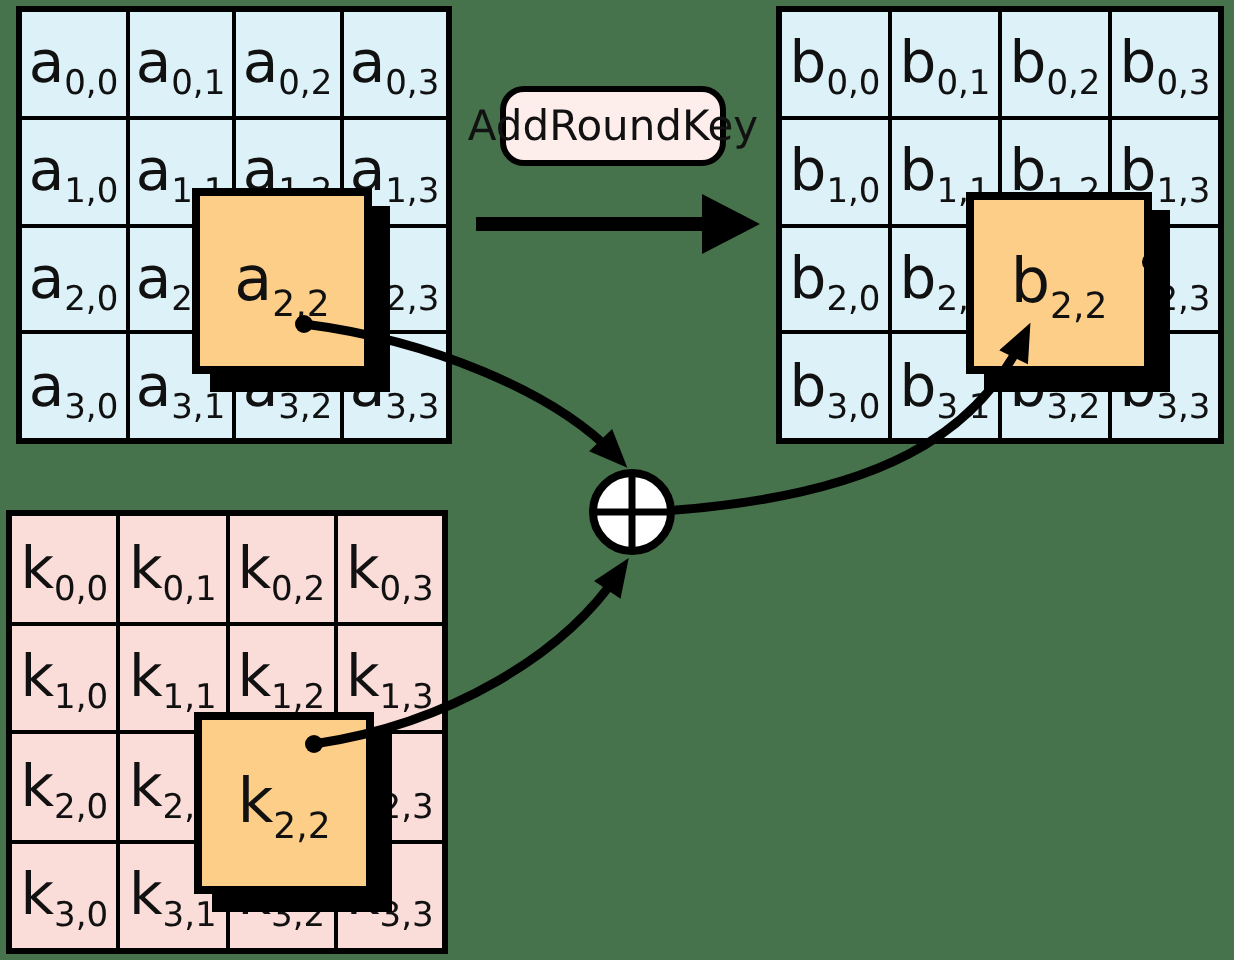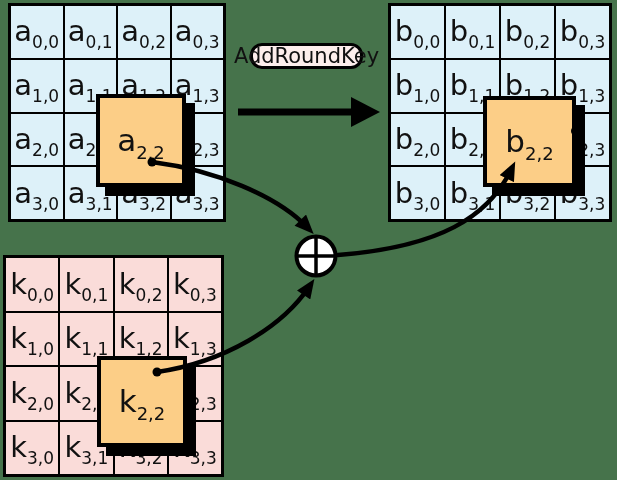--- a/index.html
+++ b/index.html
@@ -51,21 +51,21 @@
     display:flex;align-items:center;justify-content:center;
     z-index:3;
   }
   .hl .var{font-size:31px;}
   .hl .sub{font-size:18px;transform:translateY(12px);}
   #hl-a{left:96px;top:94px;width:90px;height:93px;}
   #hl-b{left:483px;top:96px;width:93px;height:91px;}
   #hl-k{left:97px;top:356px;width:90px;height:91px;}
   
   .op-label{
-    position:absolute;left:250px;top:43px;width:113px;height:26px;
+    position:absolute;left:250px;top:43px;width:113px;height:40px;
     background:var(--label-fill);
     border:3px solid var(--line);
     border-radius:12px;
     display:flex;align-items:center;justify-content:center;
     z-index:2;
   }
   .op-label span{
     font-size:21px;color:#111;white-space:nowrap;
   }
   

